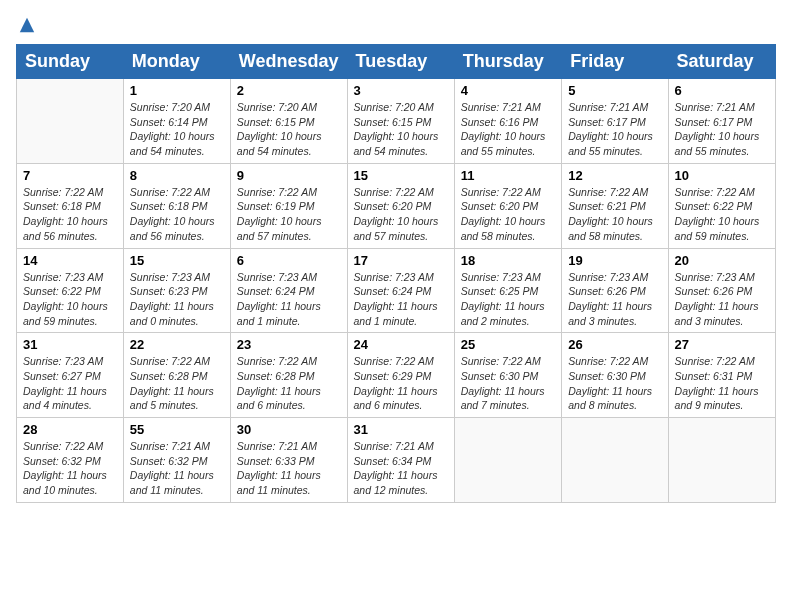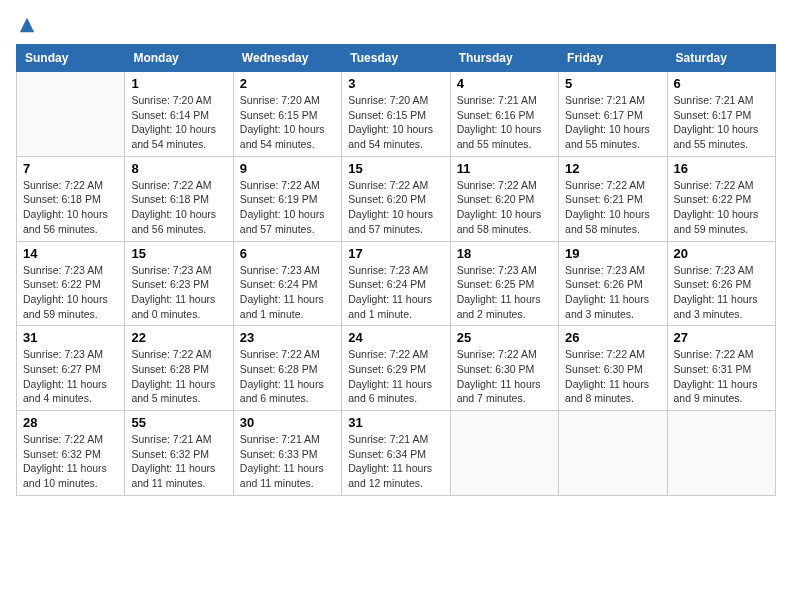--- a/index.html
+++ b/index.html
@@ -56,21 +56,21 @@
     .calendar {
       width: 100%;
       border-collapse: collapse;
       font-size: 11px;
     }
     .calendar th {
       background-color: #2b6cb0;
       color: white;
       text-align: left;
       padding: 6px 8px;
-      font-size: 12px;
+      font-size: 18px;
       font-weight: bold;
       border: 1px solid #2b6cb0;
     }
     .calendar td {
       border: 1px solid #ccc;
       vertical-align: top;
       padding: 4px 6px;
       width: 108px;
       min-height: 80px;
       background: #fff;
@@ -81,20 +81,21 @@
     .day-number {
       font-weight: bold;
       font-size: 13px;
       margin-bottom: 2px;
       display: block;
     }
     .day-info {
       font-size: 10.5px;
       color: #333;
       line-height: 1.4;
+      font-style: italic;
     }
   </style>
 </head>
 <body>
 
 <div class="header">
   <div class="logo">
     <div class="logo-text">
       <span class="logo-general"></span>
       <svg class="logo-icon" viewBox="0 0 20 20">
@@ -168,21 +169,21 @@
         </td>
         <td>
           <span class="day-number">11</span>
           <div class="day-info">Sunrise: 7:22 AM<br>Sunset: 6:20 PM<br>Daylight: 10 hours<br>and 58 minutes.</div>
         </td>
         <td>
           <span class="day-number">12</span>
           <div class="day-info">Sunrise: 7:22 AM<br>Sunset: 6:21 PM<br>Daylight: 10 hours<br>and 58 minutes.</div>
         </td>
         <td>
-          <span class="day-number">16</span>
+          <span class="day-number">10</span>
           <div class="day-info">Sunrise: 7:22 AM<br>Sunset: 6:22 PM<br>Daylight: 10 hours<br>and 59 minutes.</div>
         </td>
       </tr>
       <tr>
         <td>
           <span class="day-number">14</span>
           <div class="day-info">Sunrise: 7:23 AM<br>Sunset: 6:22 PM<br>Daylight: 10 hours<br>and 59 minutes.</div>
         </td>
         <td>
           <span class="day-number">15</span>

